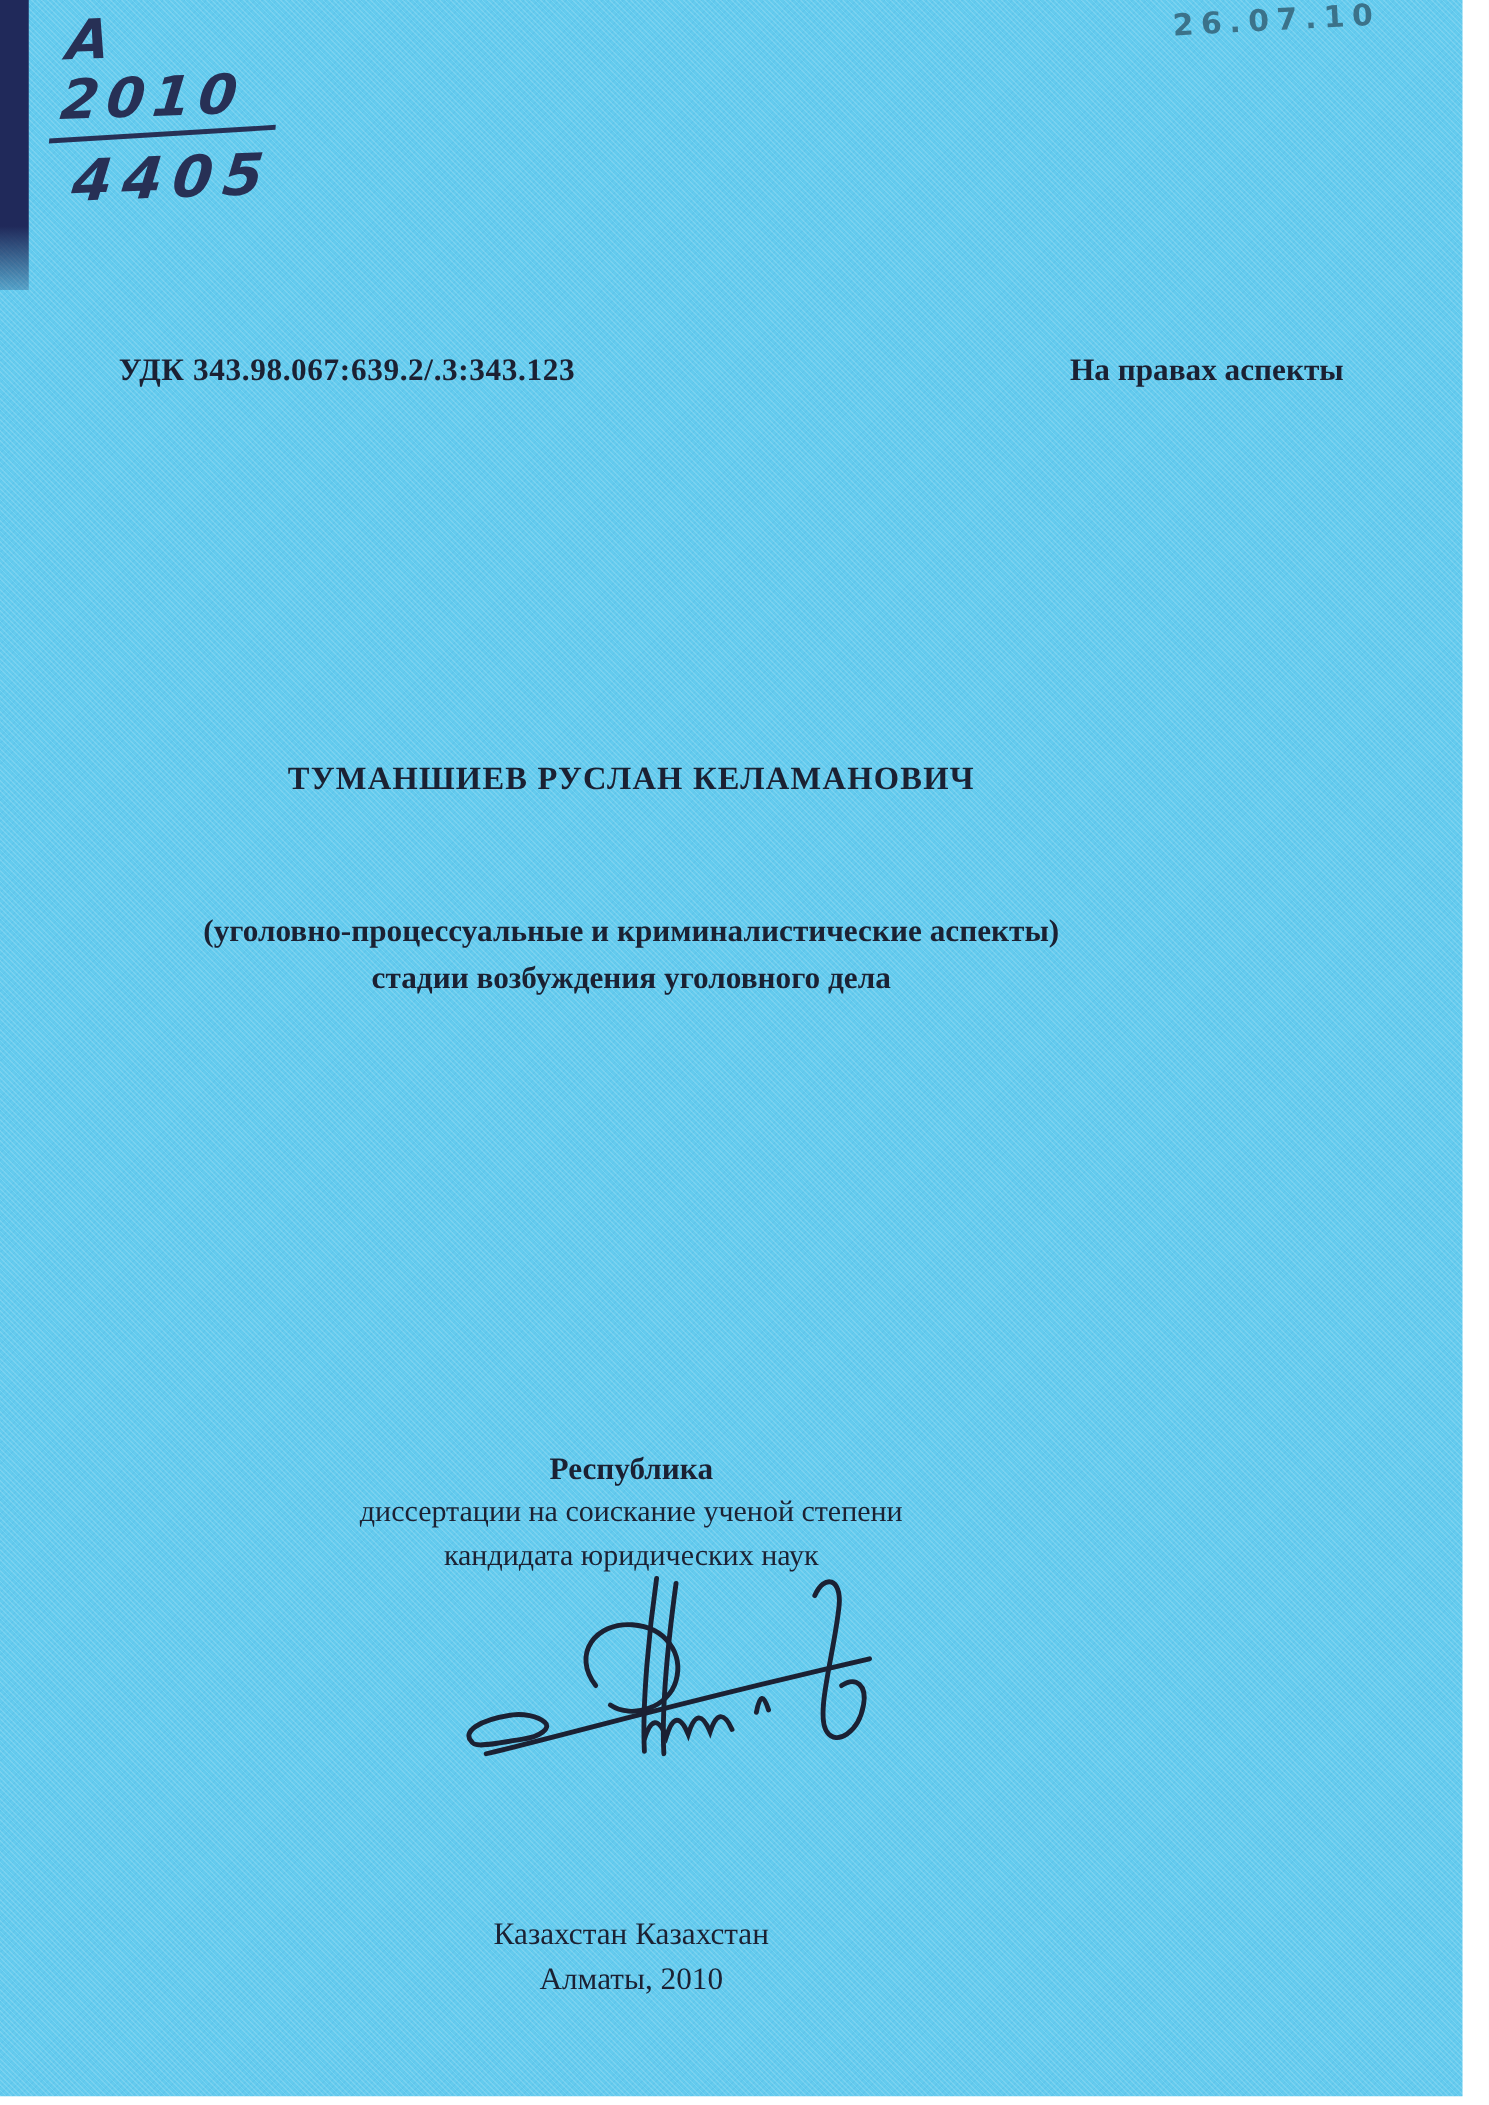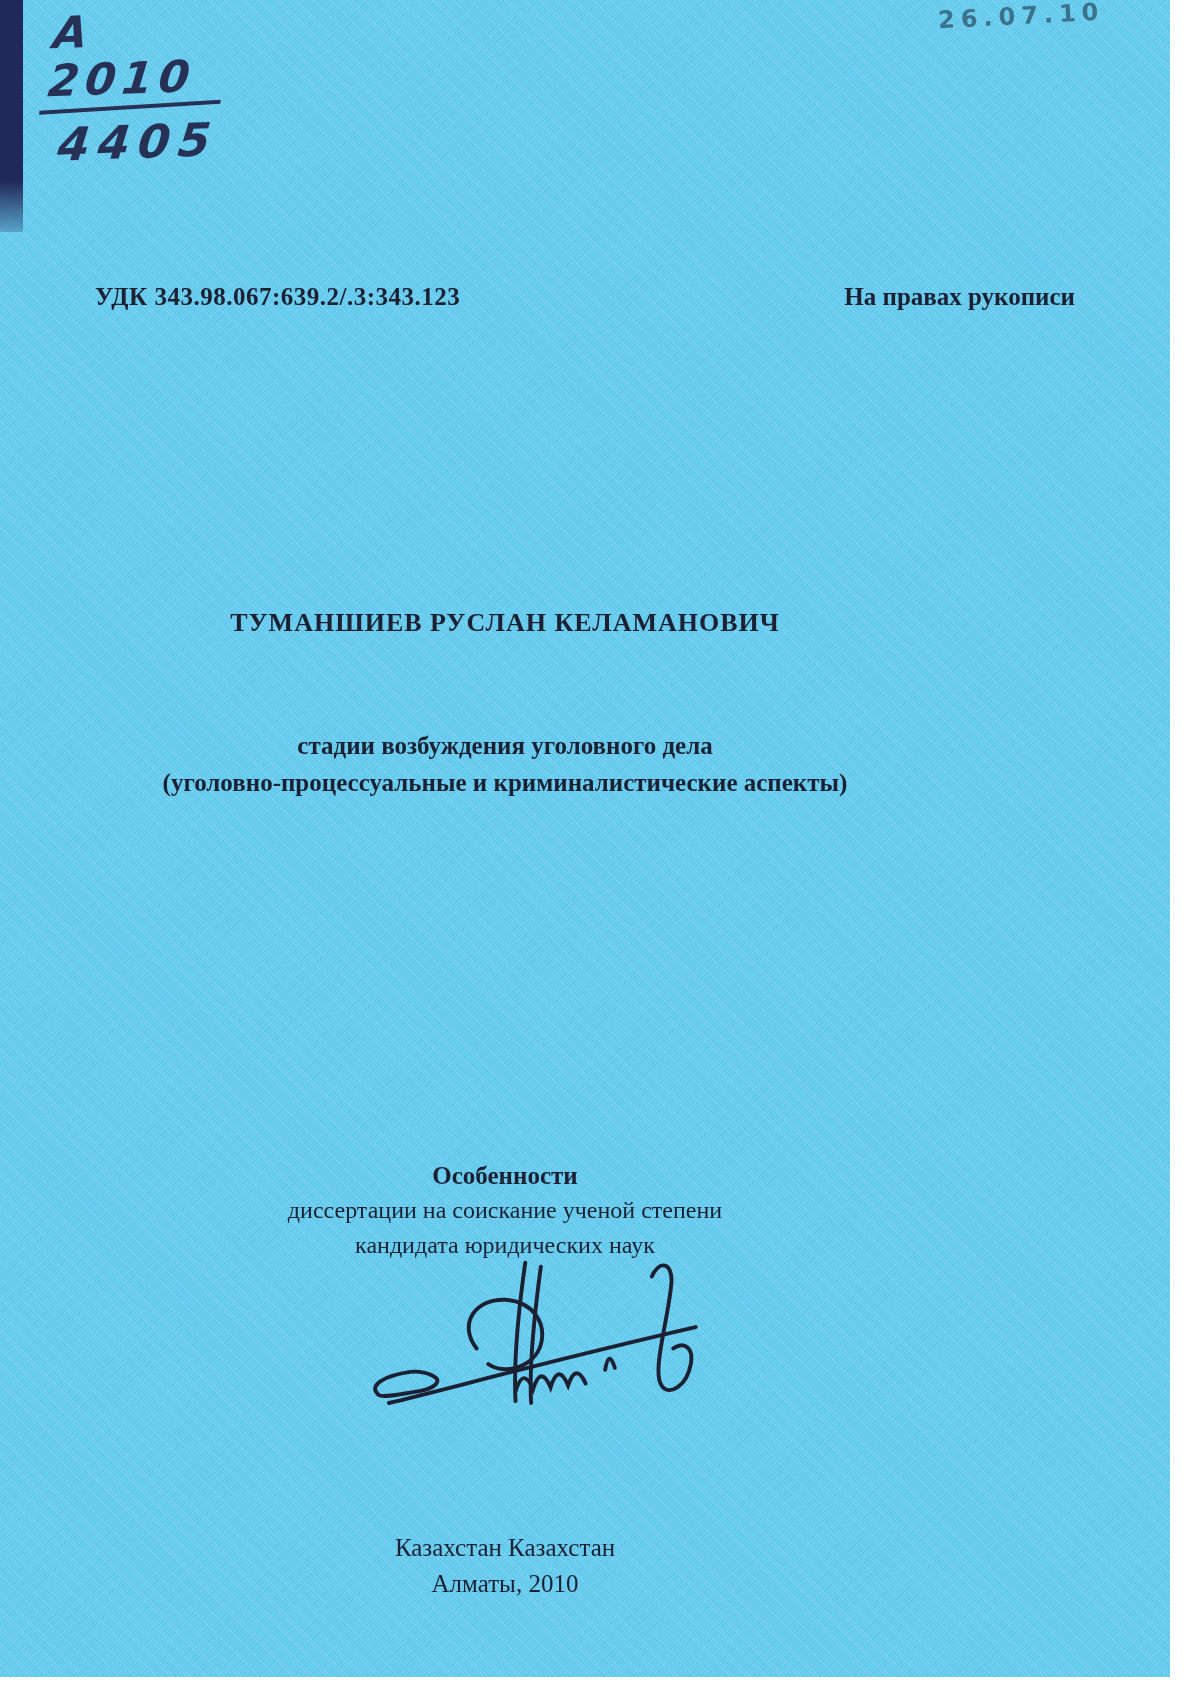--- a/index.html
+++ b/index.html
@@ -70,33 +70,33 @@
     <div class="hand-stamp">
       <div class="l1">А 2010</div>
       <div class="rule"></div>
       <div class="l2">4405</div>
     </div>
 
     <div class="hand-date">26.07.10</div>
 
     <div class="udc-row">
       <span class="udc">УДК 343.98.067:639.2/.3:343.123</span>
-      <span class="manuscript">На правах рукописи</span>
+      <span class="manuscript">На правах аспекты</span>
     </div>
 
     <div class="centered author">ТУМАНШИЕВ РУСЛАН КЕЛАМАНОВИЧ</div>
 
     <div class="centered title">
+      <div>(уголовно-процессуальные и криминалистические аспекты)</div>
       <div>стадии возбуждения уголовного дела</div>
-      <div>(уголовно-процессуальные и криминалистические аспекты)</div>
     </div>
 
 
     <div class="centered abstract">
-      <div class="head">Особенности</div>
+      <div class="head">Республика</div>
       <div>диссертации на соискание ученой степени</div>
       <div>кандидата юридических наук</div>
     </div>
 
     <svg class="signature" viewBox="0 0 360 190">
       <g fill="none" stroke="#1b2133" stroke-width="4" stroke-linecap="round">
         <path d="M18,142 C10,134 24,124 52,120 C60,119 72,121 78,126 C84,131 74,138 60,140 C40,143 20,148 18,142 Z"></path>
         <path d="M30,152 C90,138 180,112 345,74"></path>
         <path d="M120,96 C100,70 120,44 150,46 C178,48 192,70 186,92 C180,114 150,124 132,112"></path>
         <path d="M170,8 C164,50 158,110 160,150"></path>

